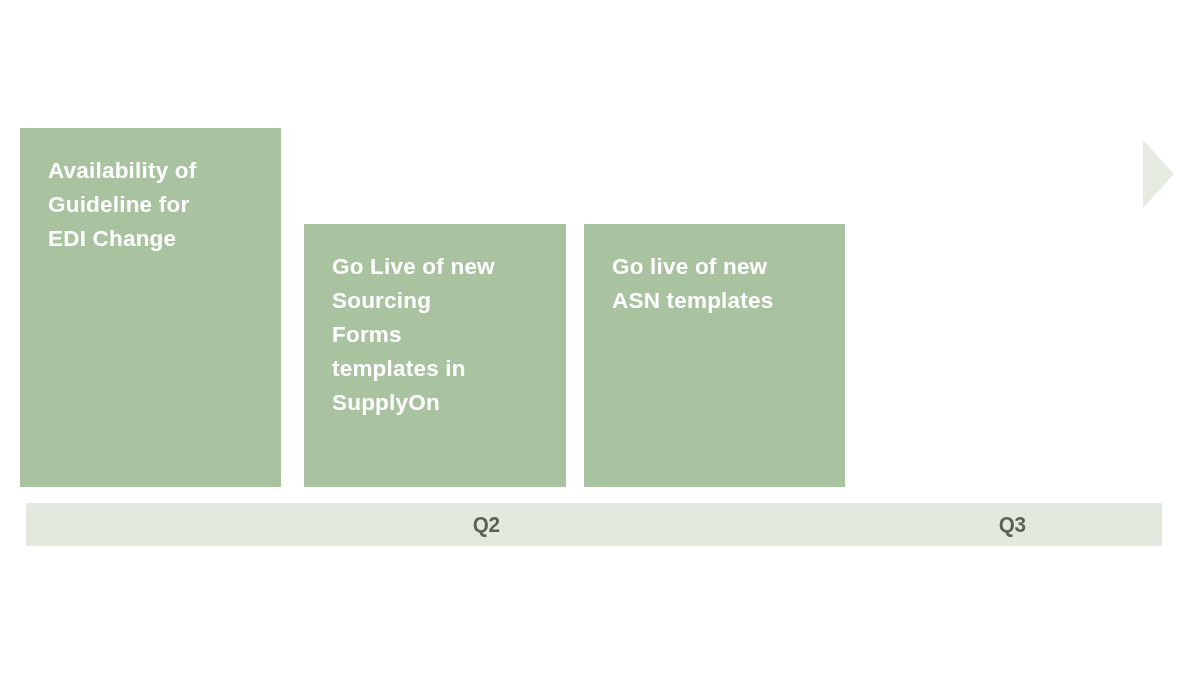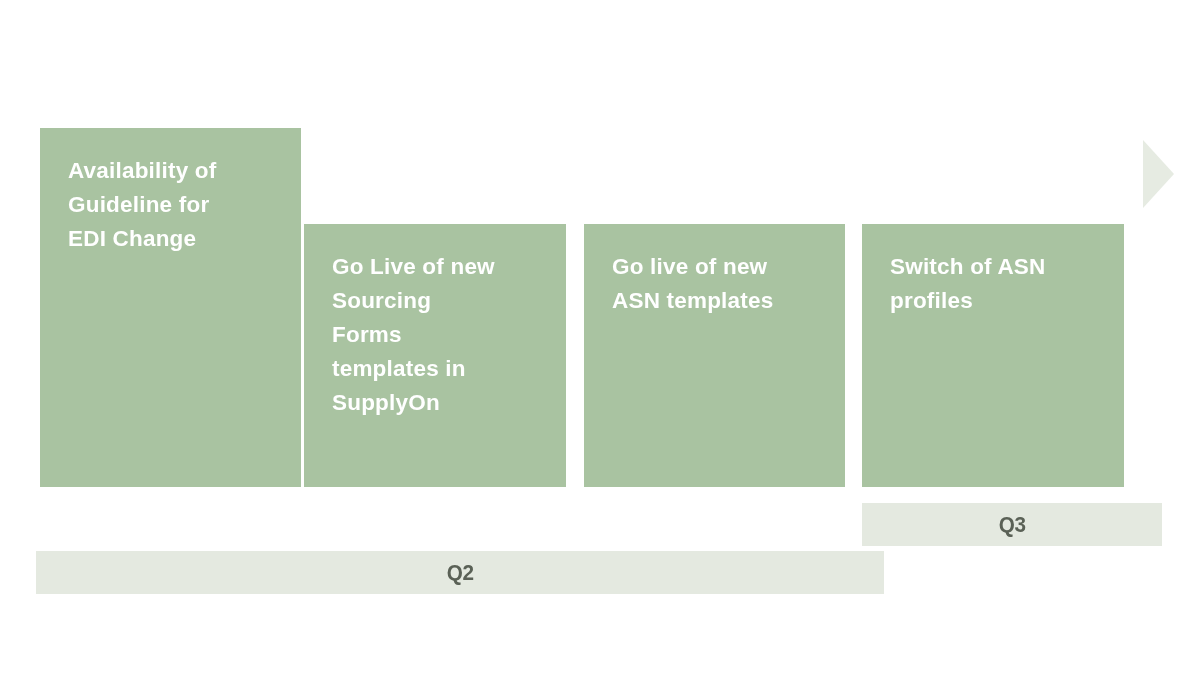--- a/index.html
+++ b/index.html
@@ -23,21 +23,21 @@
     padding: 26px 28px;
   }
   .box-label {
     color: var(--text_white, #ffffff);
     font-size: 22.5px;
     font-weight: 700;
     line-height: 34px;
     white-space: pre-line;
     letter-spacing: 0.2px;
   }
-  .milestone-box { left: 40px; top: 128px; width: 261px; height: 359px; }
+  .milestone-box { left: 20px; top: 128px; width: 261px; height: 359px; }
   .phase-box    { top: 224px; height: 263px; }
   .phase-box-1  { left: 304px; width: 262px; }
   .phase-box-2  { left: 584px; width: 261px; }
   .phase-box-3  { left: 862px; width: 262px; }
 
   
   .arrow-band {
     position: absolute;
     left: 287px; top: 140px;
     width: 856px; height: 68px;
@@ -64,21 +64,21 @@
 
   
   .quarter-bar {
     position: absolute;
     top: 503px; height: 43px;
     background: var(--bar_light, #e4e9e0);
     display: flex;
     align-items: center;
     justify-content: center;
   }
-  .quarter-bar-q2 { left: 36px;  width: 848px; margin-top: 48px; }
+  .quarter-bar-q2 { left: 26px;  width: 920px; }
   .quarter-bar-q3 { left: 862px; width: 300px; }
   .q-label {
     color: var(--text_dark, #575d53);
     font-size: 22px;
     font-weight: 600;
     letter-spacing: -0.5px;
     transform: scaleX(0.94);
   }
 </style>
 </head>
@@ -100,24 +100,20 @@
 Forms
 templates in
 SupplyOn</div>
   </div>
 
   <div class="green-box phase-box phase-box-2">
     <div class="box-label">Go live of new
 ASN templates</div>
   </div>
 
-  <div class="green-box phase-box phase-box-3">
-    <div class="box-label">Switch of ASN
-profiles</div>
-  </div>
 
   <div class="quarter-bar quarter-bar-q2">
     <span class="q-label">Q2</span>
   </div>
 
   <div class="quarter-bar quarter-bar-q3">
     <span class="q-label">Q3</span>
   </div>
 
 </div>

